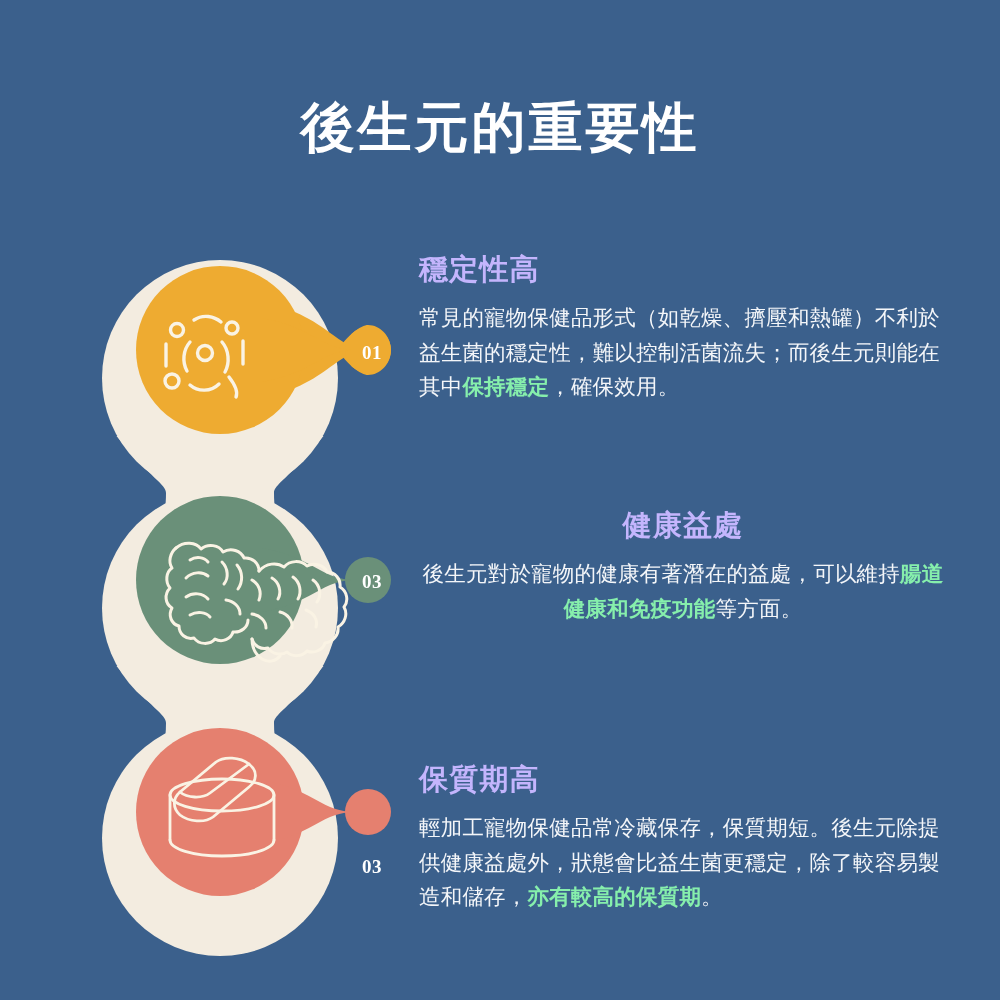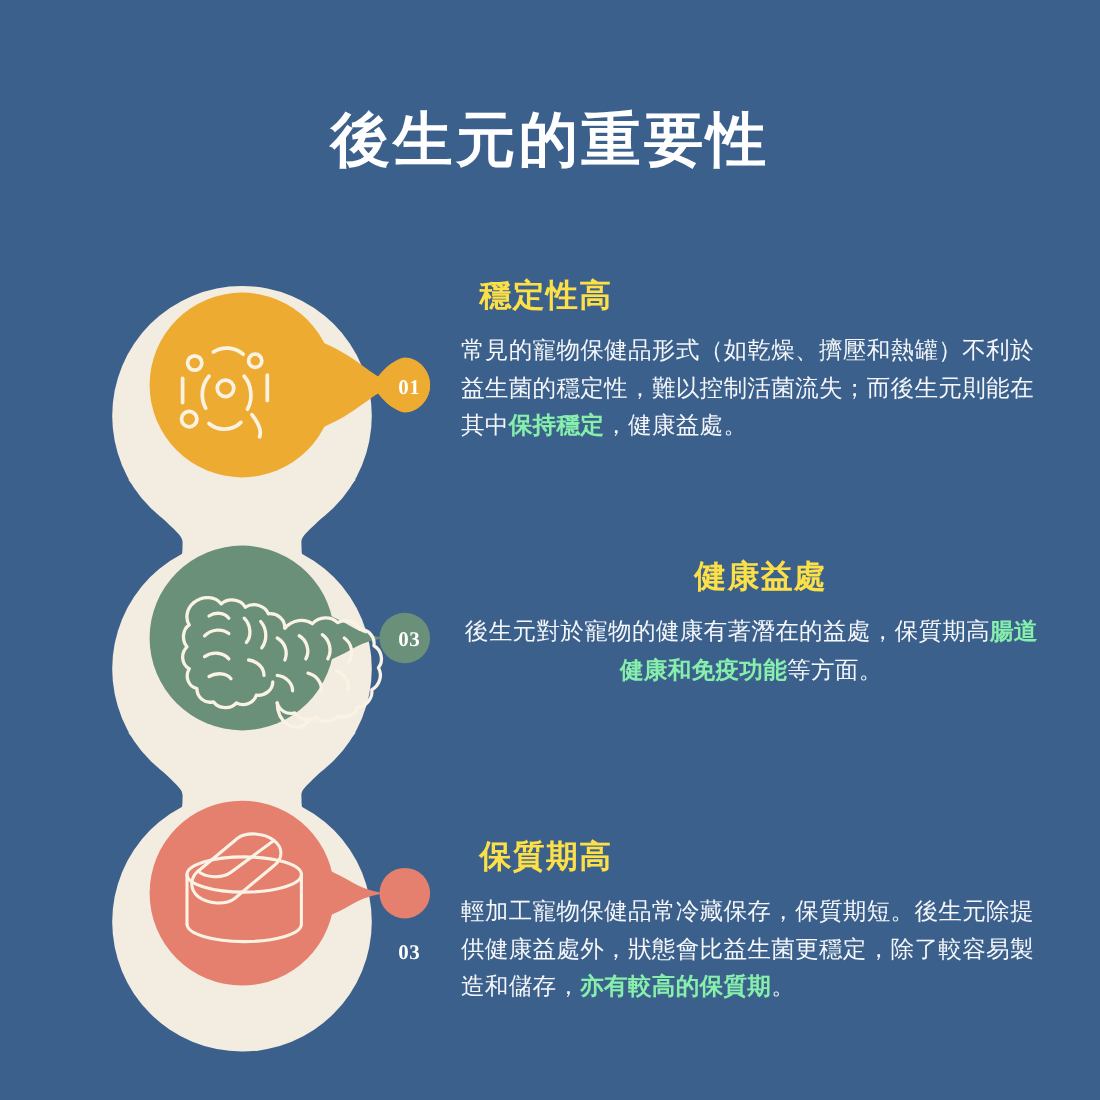--- a/index.html
+++ b/index.html
@@ -69,26 +69,26 @@
     position: absolute;
     left: 419px;
     width: 528px;
     color: #ffffff;
   }
   .block.b1 { top: 252px; }
   .block.b2 { top: 508px; text-align: center; }
   .block.b3 { top: 762px; }
 
   .block h2 {
-    margin: 0 0 14px 17px;
+    margin: 0 0 14px 0;
     font-size: 29px;
     font-weight: 700;
     letter-spacing: 1.2px;
     line-height: 1.2;
-    color: #fde047;
+    color: #c4b5fd;
   }
   .block p {
     margin: 0;
     font-size: 21.5px;
     font-weight: 400;
     line-height: 1.62;
     letter-spacing: 0.2px;
     color: #f4f6f9;
   }
   .block p b {
@@ -280,26 +280,26 @@
       </g>
     </g>
   </svg>
 
   <div class="badge-num n1">01</div>
   <div class="badge-num n2">03</div>
   <div class="badge-num n3">03</div>
 
   <div class="block b1">
     <h2>穩定性高</h2>
-    <p><span>常見的寵物保健品形式（如乾燥、擠壓和熱罐）不利於益生菌的穩定性，難以控制活菌流失；而後生元則能在其中</span><b>保持穩定</b><span>，健康益處。</span></p>
+    <p><span>常見的寵物保健品形式（如乾燥、擠壓和熱罐）不利於益生菌的穩定性，難以控制活菌流失；而後生元則能在其中</span><b>保持穩定</b><span>，確保效用。</span></p>
   </div>
 
   <div class="block b2">
     <h2>健康益處</h2>
-    <p><span>後生元對於寵物的健康有著潛在的益處，保質期高</span><b>腸道健康和免疫功能</b><span>等方面。</span></p>
+    <p><span>後生元對於寵物的健康有著潛在的益處，可以維持</span><b>腸道健康和免疫功能</b><span>等方面。</span></p>
   </div>
 
   <div class="block b3">
     <h2>保質期高</h2>
     <p><span>輕加工寵物保健品常冷藏保存，保質期短。後生元除提供健康益處外，狀態會比益生菌更穩定，除了較容易製造和儲存，</span><b>亦有較高的保質期</b><span>。</span></p>
   </div>
 
 </div>
 
 </body></html>

